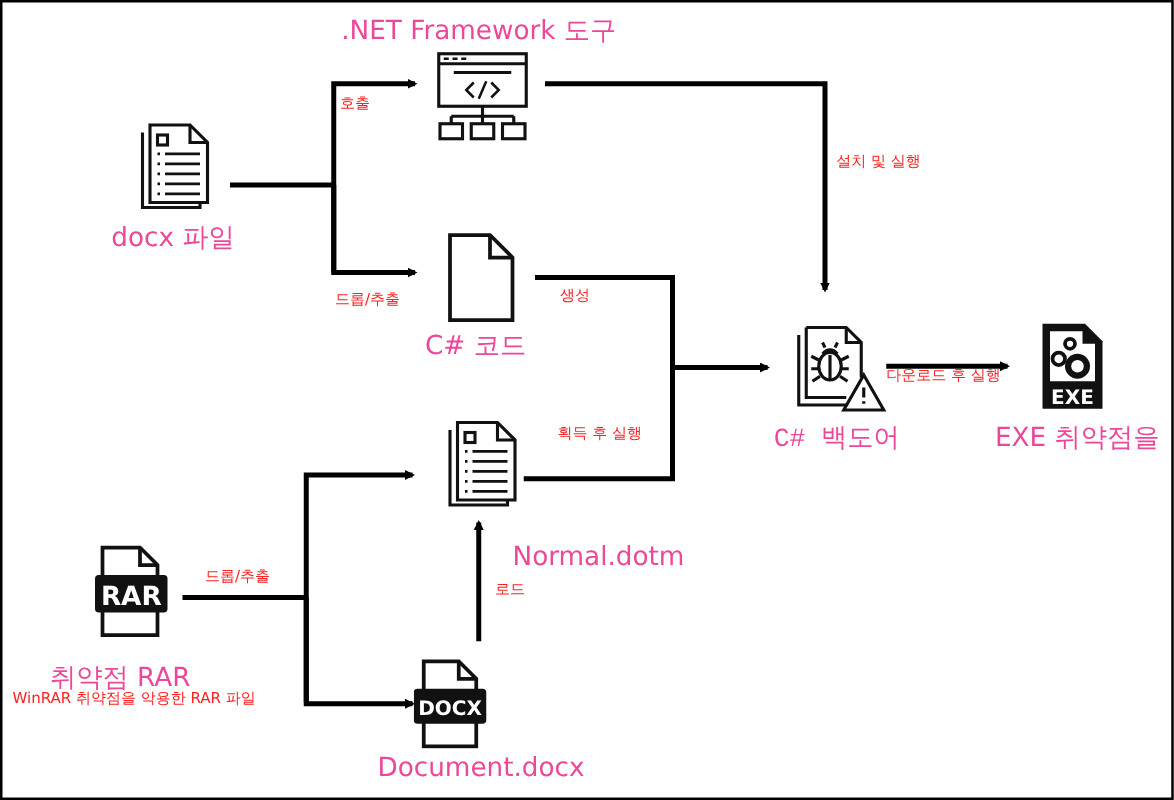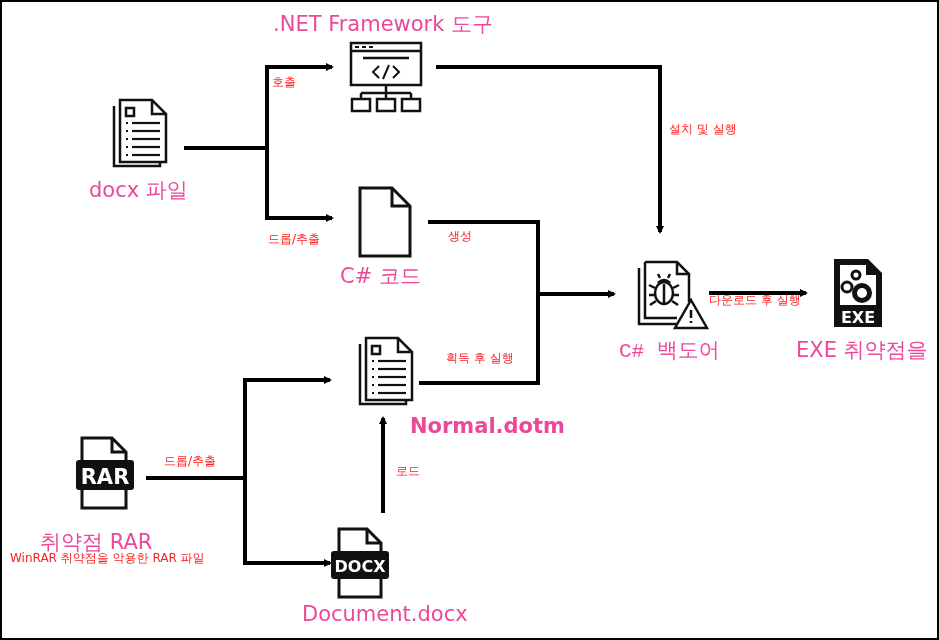--- a/index.html
+++ b/index.html
@@ -146,21 +146,21 @@
     <line x1="16" y1="33" x2="18" y2="33"></line>
       <line x1="22" y1="33" x2="50" y2="33"></line>
     <line x1="16" y1="41" x2="18" y2="41"></line>
       <line x1="22" y1="41" x2="50" y2="41"></line>
     <line x1="16" y1="49" x2="18" y2="49"></line>
       <line x1="22" y1="49" x2="50" y2="49"></line>
     <line x1="16" y1="57" x2="18" y2="57"></line>
       <line x1="22" y1="57" x2="50" y2="57"></line>
   </g>
 </svg>
-<div class="node-label" style="left:410px;top:414px;font-weight:bold;">Normal.dotm</div>
+<div class="node-label" style="left:410px;top:433px;">Normal.dotm</div>
 
 <svg class="icon" style="left:74px;top:436px" width="62" height="74" viewBox="0 0 62 74">
   <g stroke="#111" stroke-width="3" fill="#fff">
     <path d="M8,2 L38,2 L52,16 L52,72 L8,72 Z"></path>
     <path d="M38,2 L38,16 L52,16" fill="none"></path>
   </g>
   <rect x="2" y="24" width="58" height="30" rx="3" fill="#111"></rect>
   <text x="31" y="48" text-anchor="middle" font-family="DejaVu Sans, sans-serif" font-weight="bold" font-size="21" fill="#fff">RAR</text>
 </svg>
 <div class="node-label" style="left:40px;top:528px;">취약점 RAR</div>
@@ -173,16 +173,16 @@
   </g>
   <rect x="0" y="24" width="58" height="28" rx="3" fill="#111"></rect>
   <text x="29" y="45" text-anchor="middle" font-family="DejaVu Sans, sans-serif" font-weight="bold" font-size="16" fill="#fff">DOCX</text>
 </svg>
 <div class="node-label" style="left:302px;top:602px;">Document.docx</div>
 
 <div class="edge-label" style="left:272px;top:43px;margin-top:31px;">호출</div>
 <div class="edge-label" style="left:268px;top:231px;">드롭/추출</div>
 <div class="edge-label" style="left:669px;top:121px;">설치 및 실행</div>
 <div class="edge-label" style="left:448px;top:228px;">생성</div>
-<div class="edge-label" style="left:446px;top:350px;text-align:right;">획득 후 실행</div>
+<div class="edge-label" style="left:446px;top:338px;text-align:right;">획득 후 실행</div>
 <div class="edge-label" style="left:709px;top:272px;margin-top:20px;">다운로드 후 실행</div>
 <div class="edge-label" style="left:164px;top:453px;">드롭/추출</div>
 <div class="edge-label" style="left:396px;top:463px;">로드</div>
 
 </body></html>

